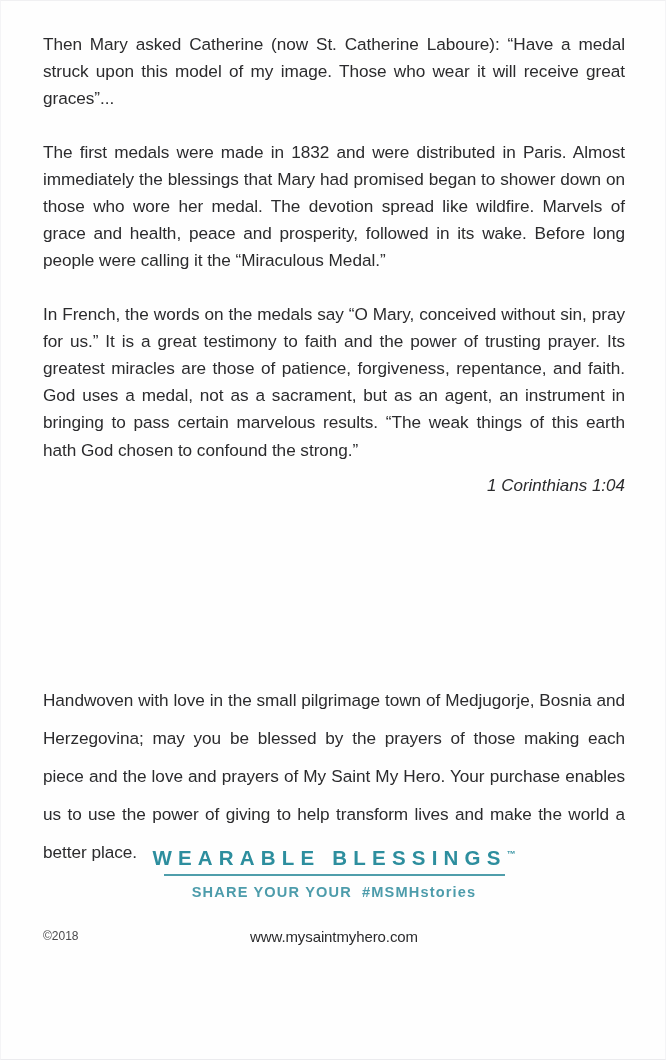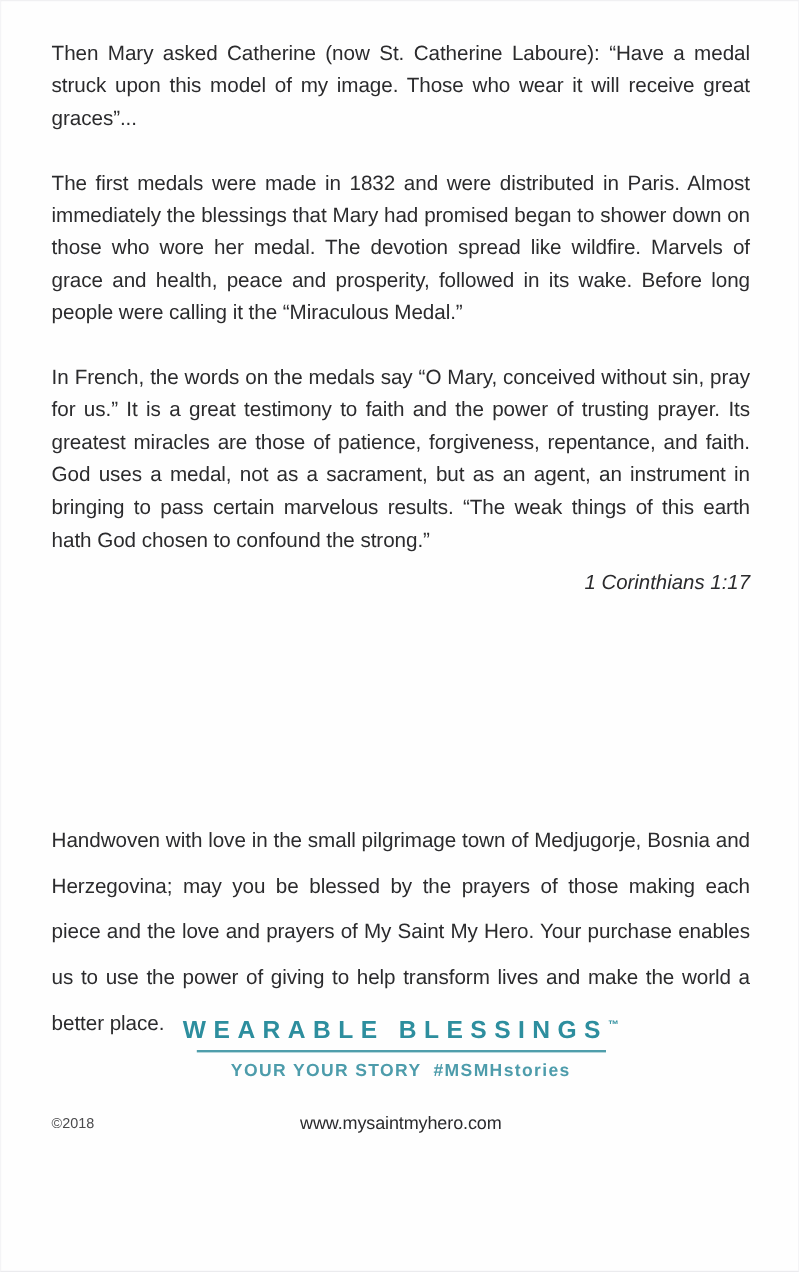--- a/index.html
+++ b/index.html
@@ -155,31 +155,31 @@
 </style>
 </head>
 <body>
 
 <div class="page">
 
   <div class="content">
     <p class="body-para">Then Mary asked Catherine (now St. Catherine Laboure): “Have a medal struck upon this model of my image. Those who wear it will receive great graces”...</p>
     <p class="body-para">The first medals were made in 1832 and were distributed in Paris. Almost immediately the blessings that Mary had promised began to shower down on those who wore her medal. The devotion spread like wildfire. Marvels of grace and health, peace and prosperity, followed in its wake. Before long people were calling it the “Miraculous Medal.”</p>
     <p class="body-para last-of-block">In French, the words on the medals say “O Mary, conceived without sin, pray for us.” It is a great testimony to faith and the power of trusting prayer. Its greatest miracles are those of patience, forgiveness, repentance, and faith. God uses a medal, not as a sacrament, but as an agent, an instrument in bringing to pass certain marvelous results. “The weak things of this earth hath God chosen to confound the strong.”</p>
-    <p class="citation">1 Corinthians 1:17</p>
+    <p class="citation">1 Corinthians 1:04</p>
   </div>
 
   <div class="lower-block">
     <p>Handwoven with love in the small pilgrimage town of Medjugorje, Bosnia and Herzegovina; may you be blessed by the prayers of those making each piece and the love and prayers of My Saint My Hero. Your purchase enables us to use the power of giving to help transform lives and make the world a better place.</p>
   </div>
 
   <div class="brand">
     <div class="brand-name"><span>WEARABLE BLESSINGS</span><span class="tm">™</span></div>
     <div class="brand-rule"></div>
-    <div class="brand-tagline"><span>YOUR YOUR STORY</span><span class="gap"></span><span>#MSMHstories</span></div>
+    <div class="brand-tagline"><span>SHARE YOUR YOUR</span><span class="gap"></span><span>#MSMHstories</span></div>
   </div>
 
   <div class="footer">
     <div class="copyright">©2018</div>
     <div class="website">www.mysaintmyhero.com</div>
   </div>
 
 </div>
 
 </body></html>

